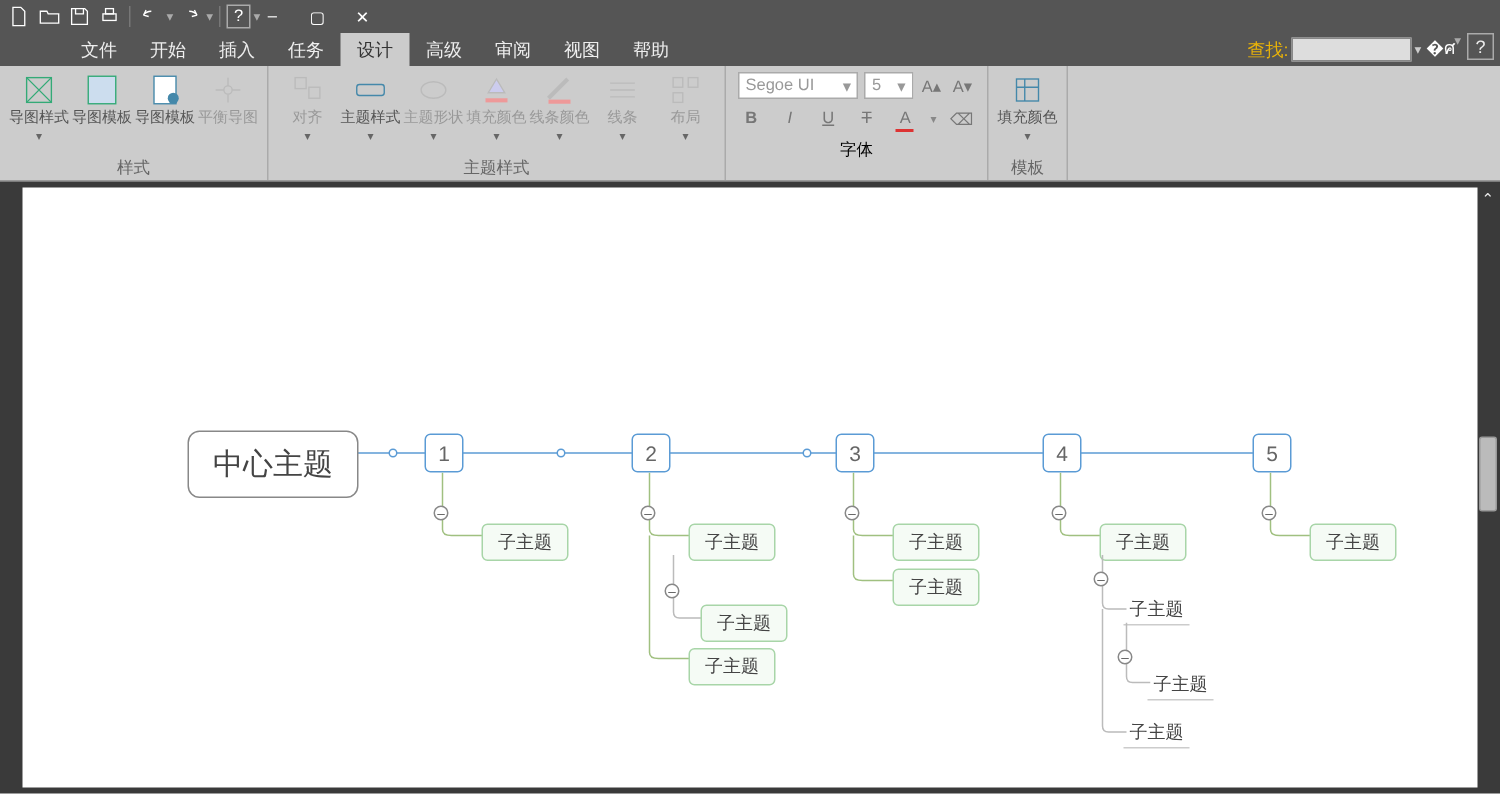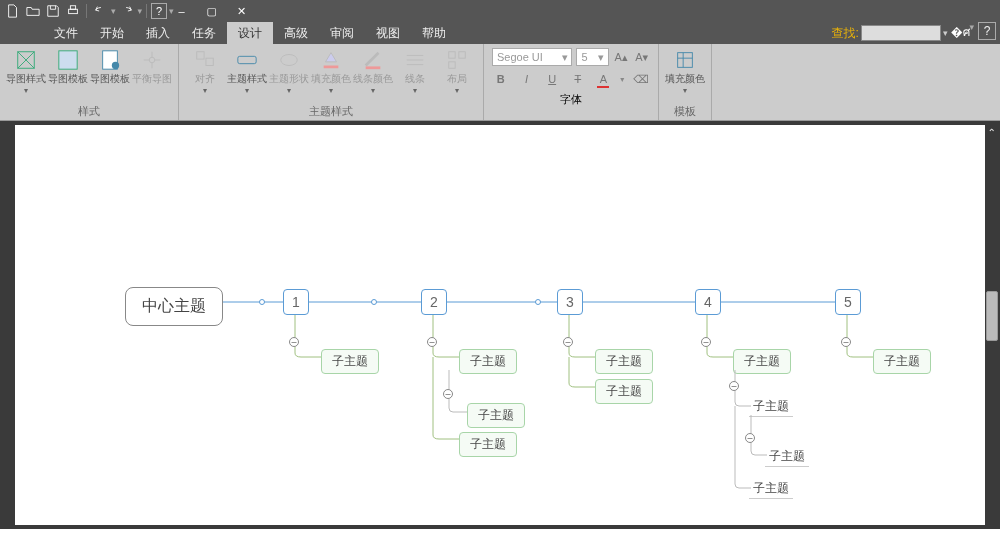--- a/index.html
+++ b/index.html
@@ -38,21 +38,21 @@
 .font-row { display:flex; gap:4px; align-items:center }
 .font-sel { background:#fff; border:1px solid #aaa; height:18px; font-size:11px; padding:0 4px; display:flex; align-items:center; justify-content:space-between; color:#999 }
 .fs-btn { width:18px; height:18px; display:flex; align-items:center; justify-content:center; cursor:pointer; color:#777 }
 
 
 .canvas-wrap { position:relative; width:100%; height:408px; background:#3a3a3a; padding:4px; }
 .canvas { position:relative; width:970px; height:400px; margin:0 auto; background:#fff; overflow:hidden }
 .scroll-thumb { position:absolute; right:2px; top:170px; width:12px; height:50px; background:#bbb; border:1px solid #999; border-radius:2px }
 
 .node { position:absolute; border:1px solid; border-radius:6px; display:flex; align-items:center; justify-content:center; font-size:13px; color:#444; background:#fff; }
-.node.center { border-color:#888; border-radius:8px; font-size:16px; padding:8px 16px }
+.node.center { border-color:#888; border-radius:8px; font-size:20px; padding:8px 16px }
 .node.main { border-color:#5b9bd5; border-radius:4px; width:26px; height:26px; font-size:14px; color:#666 }
 .node.sub  { border-color:#a8d5a8; background:#f5fbf5; border-radius:4px; font-size:12px; padding:3px 10px }
 .node.lightsub { border:none; border-bottom:1px solid #ccc; border-radius:0; font-size:12px; padding:1px 4px; background:transparent }
 
 .connector { position:absolute; stroke:#5b9bd5; fill:none; stroke-width:1 }
 .branch    { position:absolute; stroke:#a0c080; fill:none; stroke-width:1 }
 .branch2   { position:absolute; stroke:#bbb; fill:none; stroke-width:1 }
 .handle { position:absolute; width:10px; height:10px; border:1px solid #888; border-radius:50%; background:#fff; font-size:9px; line-height:8px; text-align:center; color:#555 }
 .dot { position:absolute; width:6px; height:6px; border:1px solid #5b9bd5; border-radius:50%; background:#fff }
 

